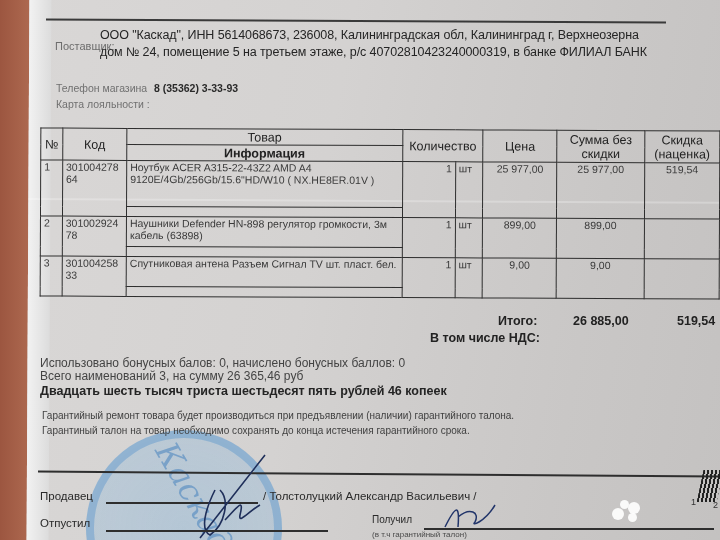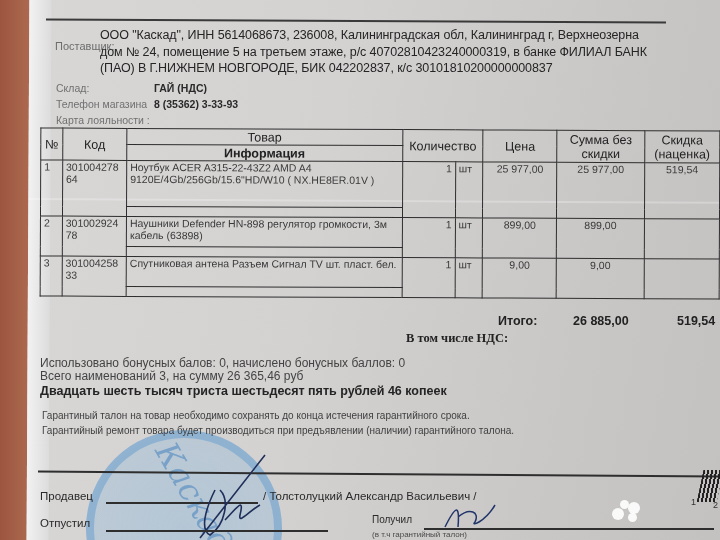--- a/index.html
+++ b/index.html
@@ -52,28 +52,23 @@
 <div class="paper">
   <div class="fold" style="top:210px;"></div>
 </div>
 
 <div class="top-rule"></div>
 
 <div class="abs label supplier-label">Поставщик:</div>
 <div class="abs supplier">
   <span>ООО "Каскад", ИНН 5614068673, 236008, Калининградская обл, Калининград г, Верхнеозерна</span>
   <span>дом № 24, помещение 5 на третьем этаже, р/с 40702810423240000319, в банке ФИЛИАЛ БАНК</span>
-  <span>(ПАО) В Г.НИЖНЕМ НОВГОРОДЕ, БИК 042202837, к/с 30101810200000000837</span>
 </div>
 
 <div class="abs meta">
-  <div class="row">
-    <span class="k">Склад:</span>
-    <span class="v">ГАЙ (НДС)</span>
-  </div>
   <div class="row">
     <span class="k">Телефон магазина</span>
     <span class="v">8 (35362) 3-33-93</span>
   </div>
   <div class="row">
     <span class="k" style="width:auto">Карта лояльности :</span>
   </div>
 </div>
 
 <table class="goods">
@@ -132,33 +127,33 @@
     </tr>
     <tr style="height:10px;">
         <td class="c-name"></td>
       </tr>
   </tbody>
 </table>
 
 <div class="abs totals" style="left:498px;top:314px;">Итого:</div>
 <div class="abs totals" style="left:573px;top:314px;">26 885,00</div>
 <div class="abs totals" style="left:677px;top:314px;">519,54</div>
-<div class="abs totals" style="left:406px;top:331px;font-family:Liberation Serif, serif;">В том числе НДС:</div>
+<div class="abs totals" style="left:430px;top:331px;">В том числе НДС:</div>
 
 <div class="abs small" style="left:40px;top:356px;">Использовано бонусных балов: 0, начислено бонусных баллов: 0</div>
 <div class="abs small" style="left:40px;top:369px;">Всего наименований 3, на сумму 26 365,46 руб</div>
 <div class="abs words" style="left:40px;top:384px;">Двадцать шесть тысяч триста шестьдесят пять рублей 46 копеек</div>
 
 <div class="stamp">
   <div class="stamp-text">Каскад</div>
 </div>
 
 <div class="abs warranty" style="left:42px;top:408px;">
+  <div>Гарантийный ремонт товара будет производиться при предъявлении (наличии) гарантийного талона.</div>
   <div>Гарантиный талон на товар необходимо сохранять до конца истечения гарантийного срока.</div>
-  <div>Гарантийный ремонт товара будет производиться при предъявлении (наличии) гарантийного талона.</div>
 </div>
 
 <div class="sig-line" style="left:38px;top:473px;width:682px;transform:rotate(0.4deg);"></div>
 
 <div class="abs" style="left:40px;top:490px;font-size:11.5px;color:#2a2a2a;">Продавец</div>
 <div class="sig-line" style="left:106px;top:502px;width:152px;"></div>
 <div class="abs" style="left:263px;top:490px;font-size:11.5px;color:#2a2a2a;">/ Толстолуцкий Александр Васильевич /</div>
 
 <svg class="abs" style="left:170px;top:450px;" width="110" height="90">
   <path d="M95 5 L30 88 M45 40 C35 60 30 80 40 85 C55 75 60 50 50 40 M55 70 C65 60 75 45 70 65 C68 75 80 60 90 55" stroke="#1f2f5a" stroke-width="1.6" fill="none"></path>

